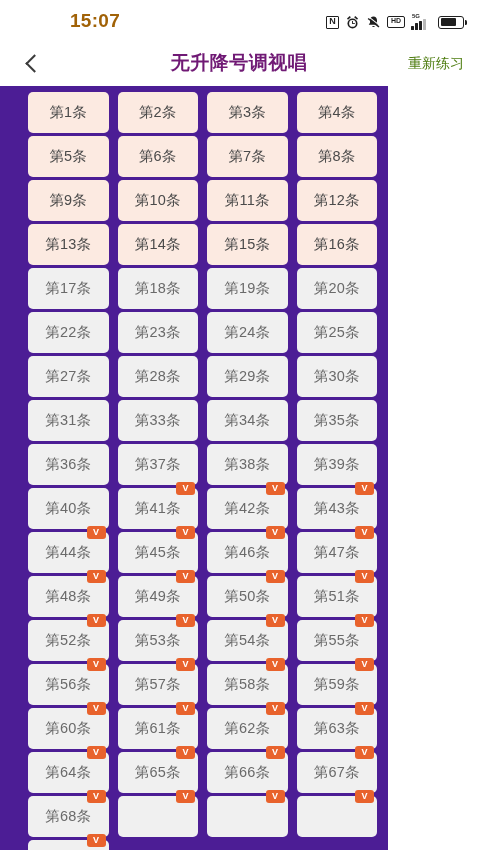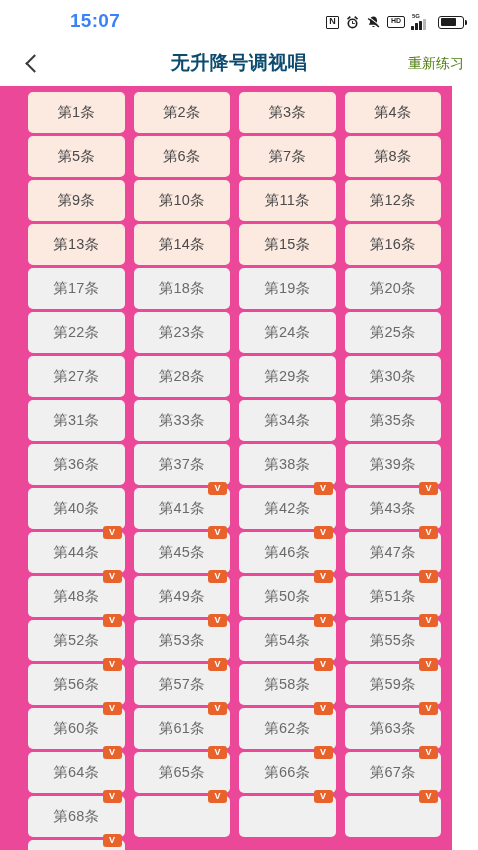--- a/index.html
+++ b/index.html
@@ -28,21 +28,21 @@
     background: #ffffff;
     display: flex;
     align-items: center;
   }
   .status-time {
     position: absolute;
     left: 70px;
     top: 11px;
     font-size: 19px;
     font-weight: 700;
-    color: #3b82f6;
+    color: #a16207;
     letter-spacing: 0.3px;
     line-height: 20px;
   }
   .status-icons {
     position: absolute;
     right: 14px;
     top: 13px;
     display: flex;
     align-items: center;
     gap: 6px;
@@ -147,39 +147,39 @@
     border-bottom: 2.4px solid #3b3b3b;
     transform: rotate(45deg);
     margin-left: 4px;
   }
   .nav-title {
     position: absolute;
     left: 0; right: 0;
     text-align: center;
     font-size: 19px;
     font-weight: 700;
-    color: #0c4a6e;
+    color: #701a75;
     letter-spacing: 0.5px;
     line-height: 46px;
   }
   .nav-action {
     position: absolute;
     right: 14px; top: 0;
     line-height: 46px;
     font-size: 14px;
     color: #4d7c0f;
     cursor: pointer;
   }
 
   
   .grid-scroll {
     position: relative;
-    width: 452px;
+    width: 388px;
     height: 764px;
-    background: #ec4899;
+    background: #4c1d95;
     overflow: hidden;
     padding: 6px 11px 0 28px;
   }
   .grid {
     display: grid;
     grid-template-columns: repeat(4, 1fr);
     column-gap: 9px;
     row-gap: 3px;
   }
   .cell {

